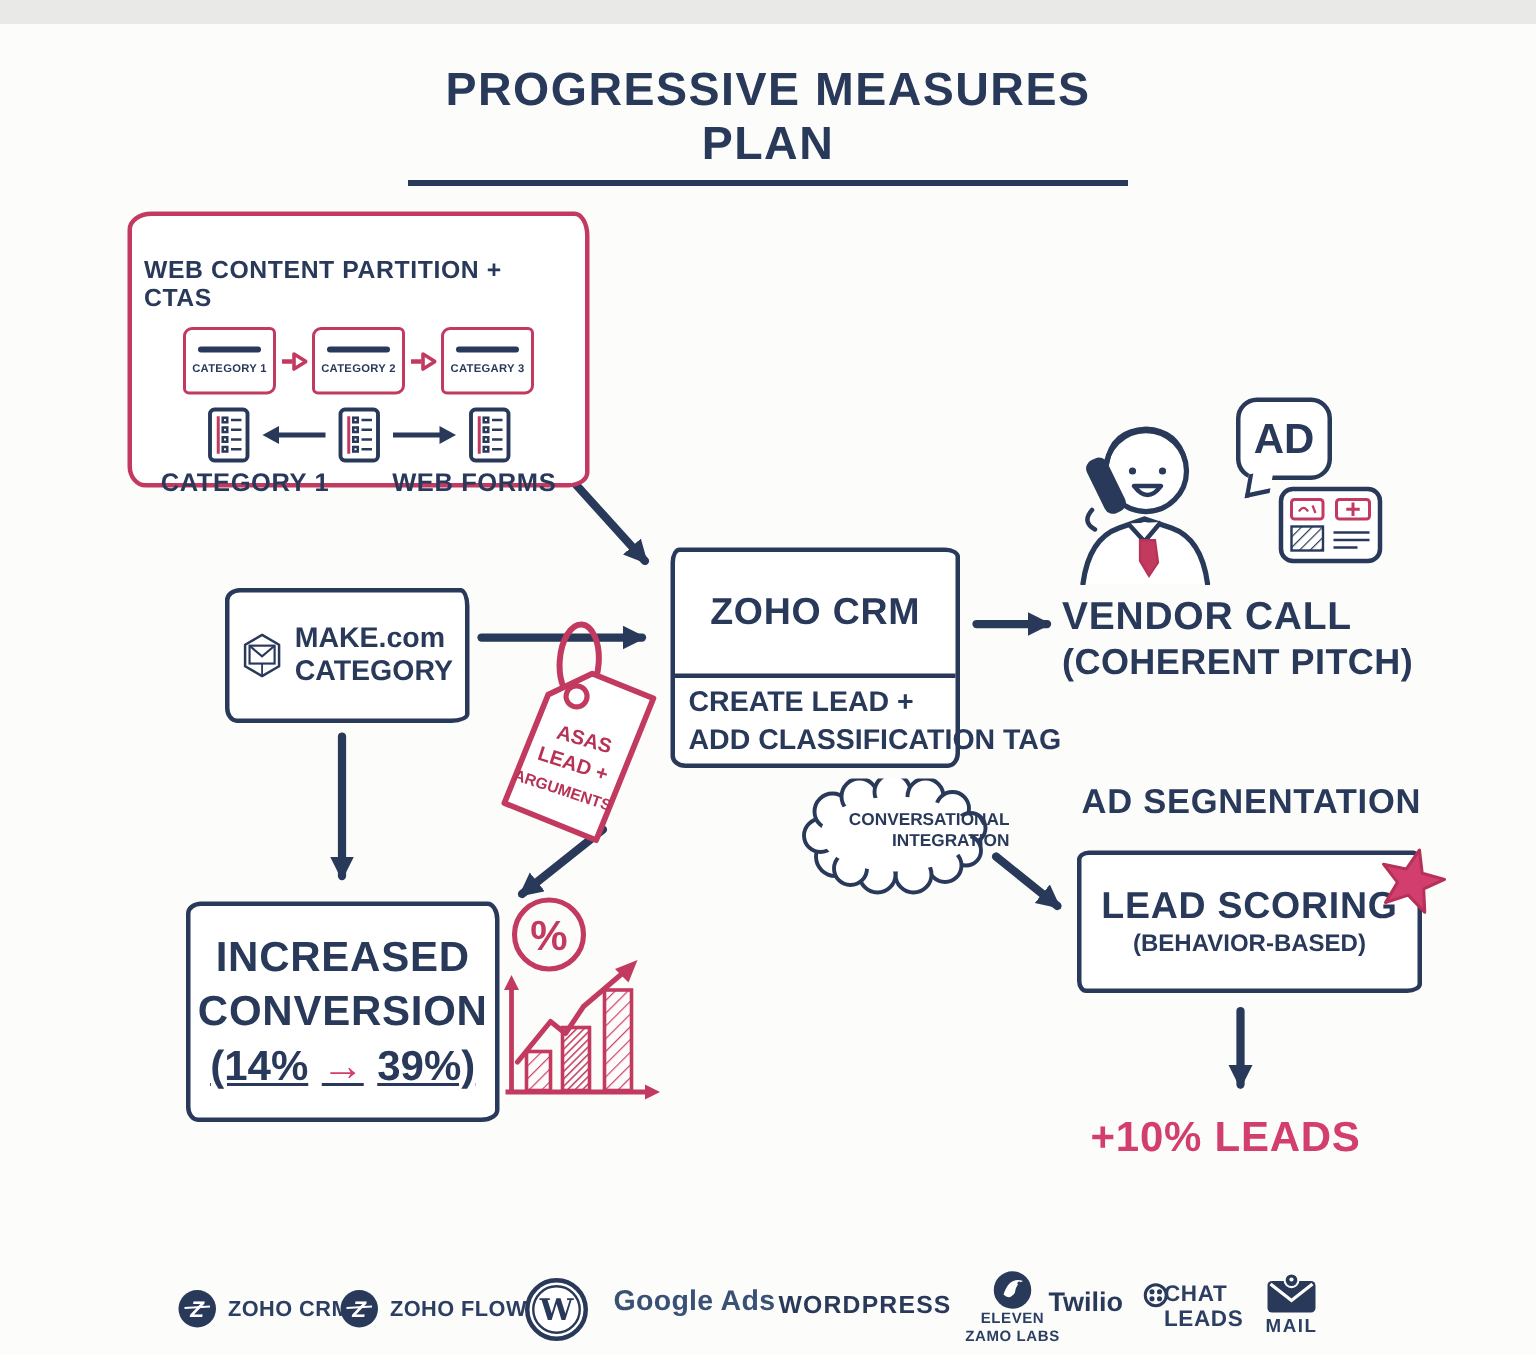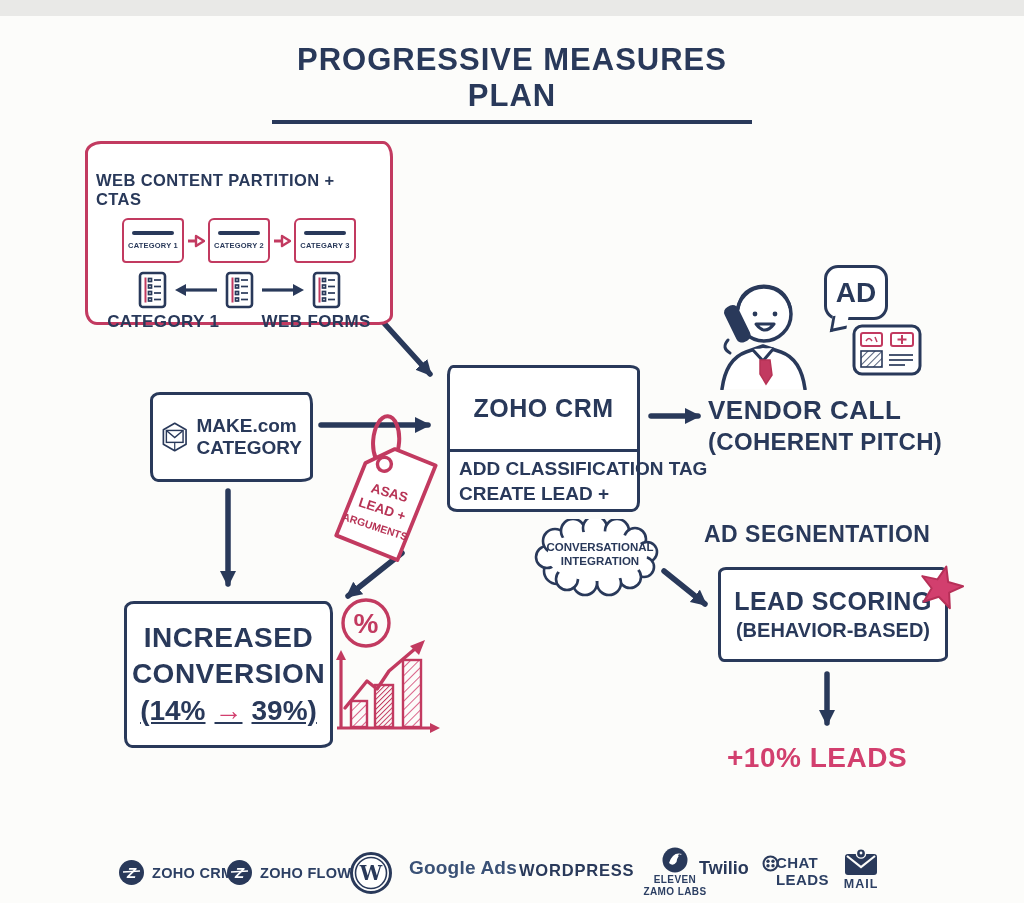--- a/index.html
+++ b/index.html
@@ -43,27 +43,27 @@
 
   
   .vendor-text{left:708px;top:378px;width:240px;line-height:1.25;}
   .vendor-l1{font-size:26px;font-weight:bold;letter-spacing:.5px;}
   .vendor-l2{font-size:24px;font-weight:bold;letter-spacing:.3px;}
   .bubble{left:824px;top:249px;width:64px;height:55px;border:3.5px solid var(--navy);border-radius:14px;background:#fff;display:flex;align-items:center;justify-content:center;font-size:28px;font-weight:bold;}
   .bubble-tail{position:absolute;left:4px;bottom:-13px;width:17px;height:15px;background:#fff;border-left:3.5px solid var(--navy);border-bottom:3.5px solid var(--navy);transform:rotate(-12deg) skewX(-22deg);}
 
   
   .cloud-wrap{left:527px;top:503px;width:150px;height:92px;}
-  .cloud-text{position:absolute;left:0;top:22px;width:146px;text-align:center;font-size:11.5px;font-weight:bold;line-height:1.2;color:var(--navy);}
-
-  
-  .segmentation{left:704px;top:505px;width:230px;font-size:23px;font-weight:bold;letter-spacing:.5px;}
+  .cloud-text{position:absolute;left:0;top:22px;width:146px;text-align:right;font-size:11.5px;font-weight:bold;line-height:1.2;color:var(--navy);}
+
+  
+  .segmentation{left:721px;top:505px;width:230px;font-size:23px;font-weight:bold;letter-spacing:.5px;}
   .lead-box{left:718px;top:551px;width:230px;height:95px;border:3.5px solid var(--navy);border-radius:8px 6px 10px 6px / 6px 10px 6px 8px;display:flex;flex-direction:column;align-items:center;justify-content:center;line-height:1.25;background:#fff;}
   .lead-l1{font-size:25px;font-weight:bold;letter-spacing:.5px;}
-  .lead-l2{font-size:20px;font-weight:bold;}
+  .lead-l2{font-size:16px;font-weight:bold;}
   .result{left:727px;top:726px;font-size:28px;font-weight:bold;letter-spacing:.5px;color:var(--pink2);}
 
   
   .conv-box{left:124px;top:585px;width:209px;height:147px;border:3.5px solid var(--navy);border-radius:10px 8px 12px 8px / 8px 12px 8px 10px;display:flex;flex-direction:column;align-items:center;justify-content:center;line-height:1.3;background:#fff;}
   .conv-l{font-size:28px;font-weight:bold;letter-spacing:.5px;}
   .conv-range{display:flex;align-items:center;gap:9px;font-size:28px;font-weight:bold;text-decoration:underline;}
   .conv-arrow{color:var(--pink2);font-weight:bold;}
 
   
   .f-item{position:absolute;display:flex;align-items:center;gap:7px;color:#2c3f63;}
@@ -202,22 +202,22 @@
       <circle cx="54" cy="56" r="7" fill="#fff" stroke="#c23a60" stroke-width="3.4"></circle>
       <text x="70" y="85" text-anchor="middle" font-size="13.5" font-weight="bold" fill="#b73355" transform="rotate(-6 70 85)">ASAS</text>
       <text x="69" y="103" text-anchor="middle" font-size="13.5" font-weight="bold" fill="#b73355" transform="rotate(-4 69 103)">LEAD +</text>
       <text x="69" y="121" text-anchor="middle" font-size="10.5" font-weight="bold" fill="#b73355" transform="rotate(-4 69 121)">ARGUMENTS</text>
     </g>
   </svg>
 
   <div class="abs zoho-box">
     <div class="zoho-title">ZOHO CRM</div>
     <div class="zoho-sub">
+      <div>CREATE LEAD +</div>
       <div>ADD CLASSIFICATION TAG</div>
-      <div>CREATE LEAD +</div>
     </div>
   </div>
 
   <svg class="abs" style="left:708px;top:260px;" width="112" height="114" viewBox="0 0 112 114">
     <path d="M14 113 Q18 83 38 76 L55 70 L73 76 Q93 83 97 113" fill="#fff" stroke="#29395a" stroke-width="3.5" stroke-linejoin="round" stroke-linecap="round"></path>
     <path d="M44 73 L55 85 L66 72" fill="#fff" stroke="#29395a" stroke-width="3" stroke-linejoin="round"></path>
     <path d="M52 84 L62 84 L64 99 L58 108 L52 98 Z" fill="#c23a60" stroke="#b73355" stroke-width="1.5"></path>
     <circle cx="56" cy="38" r="27" fill="#fff" stroke="#29395a" stroke-width="3.5"></circle>
     <path d="M30 33 Q33 11 56 10 Q77 11 82 31" fill="none" stroke="#29395a" stroke-width="3.2" stroke-linecap="round"></path>
     <circle cx="47" cy="38" r="2.4" fill="#29395a"></circle>

